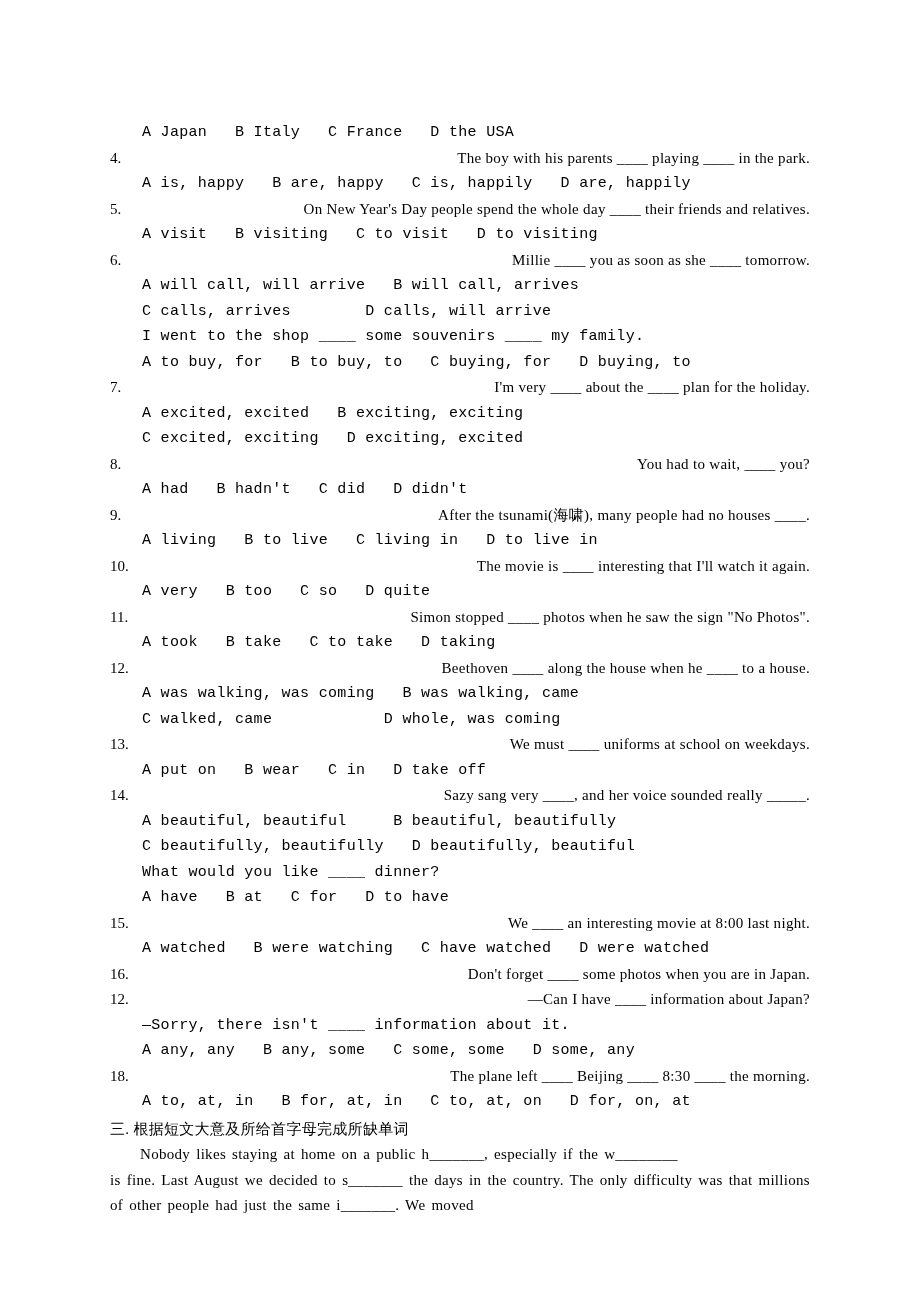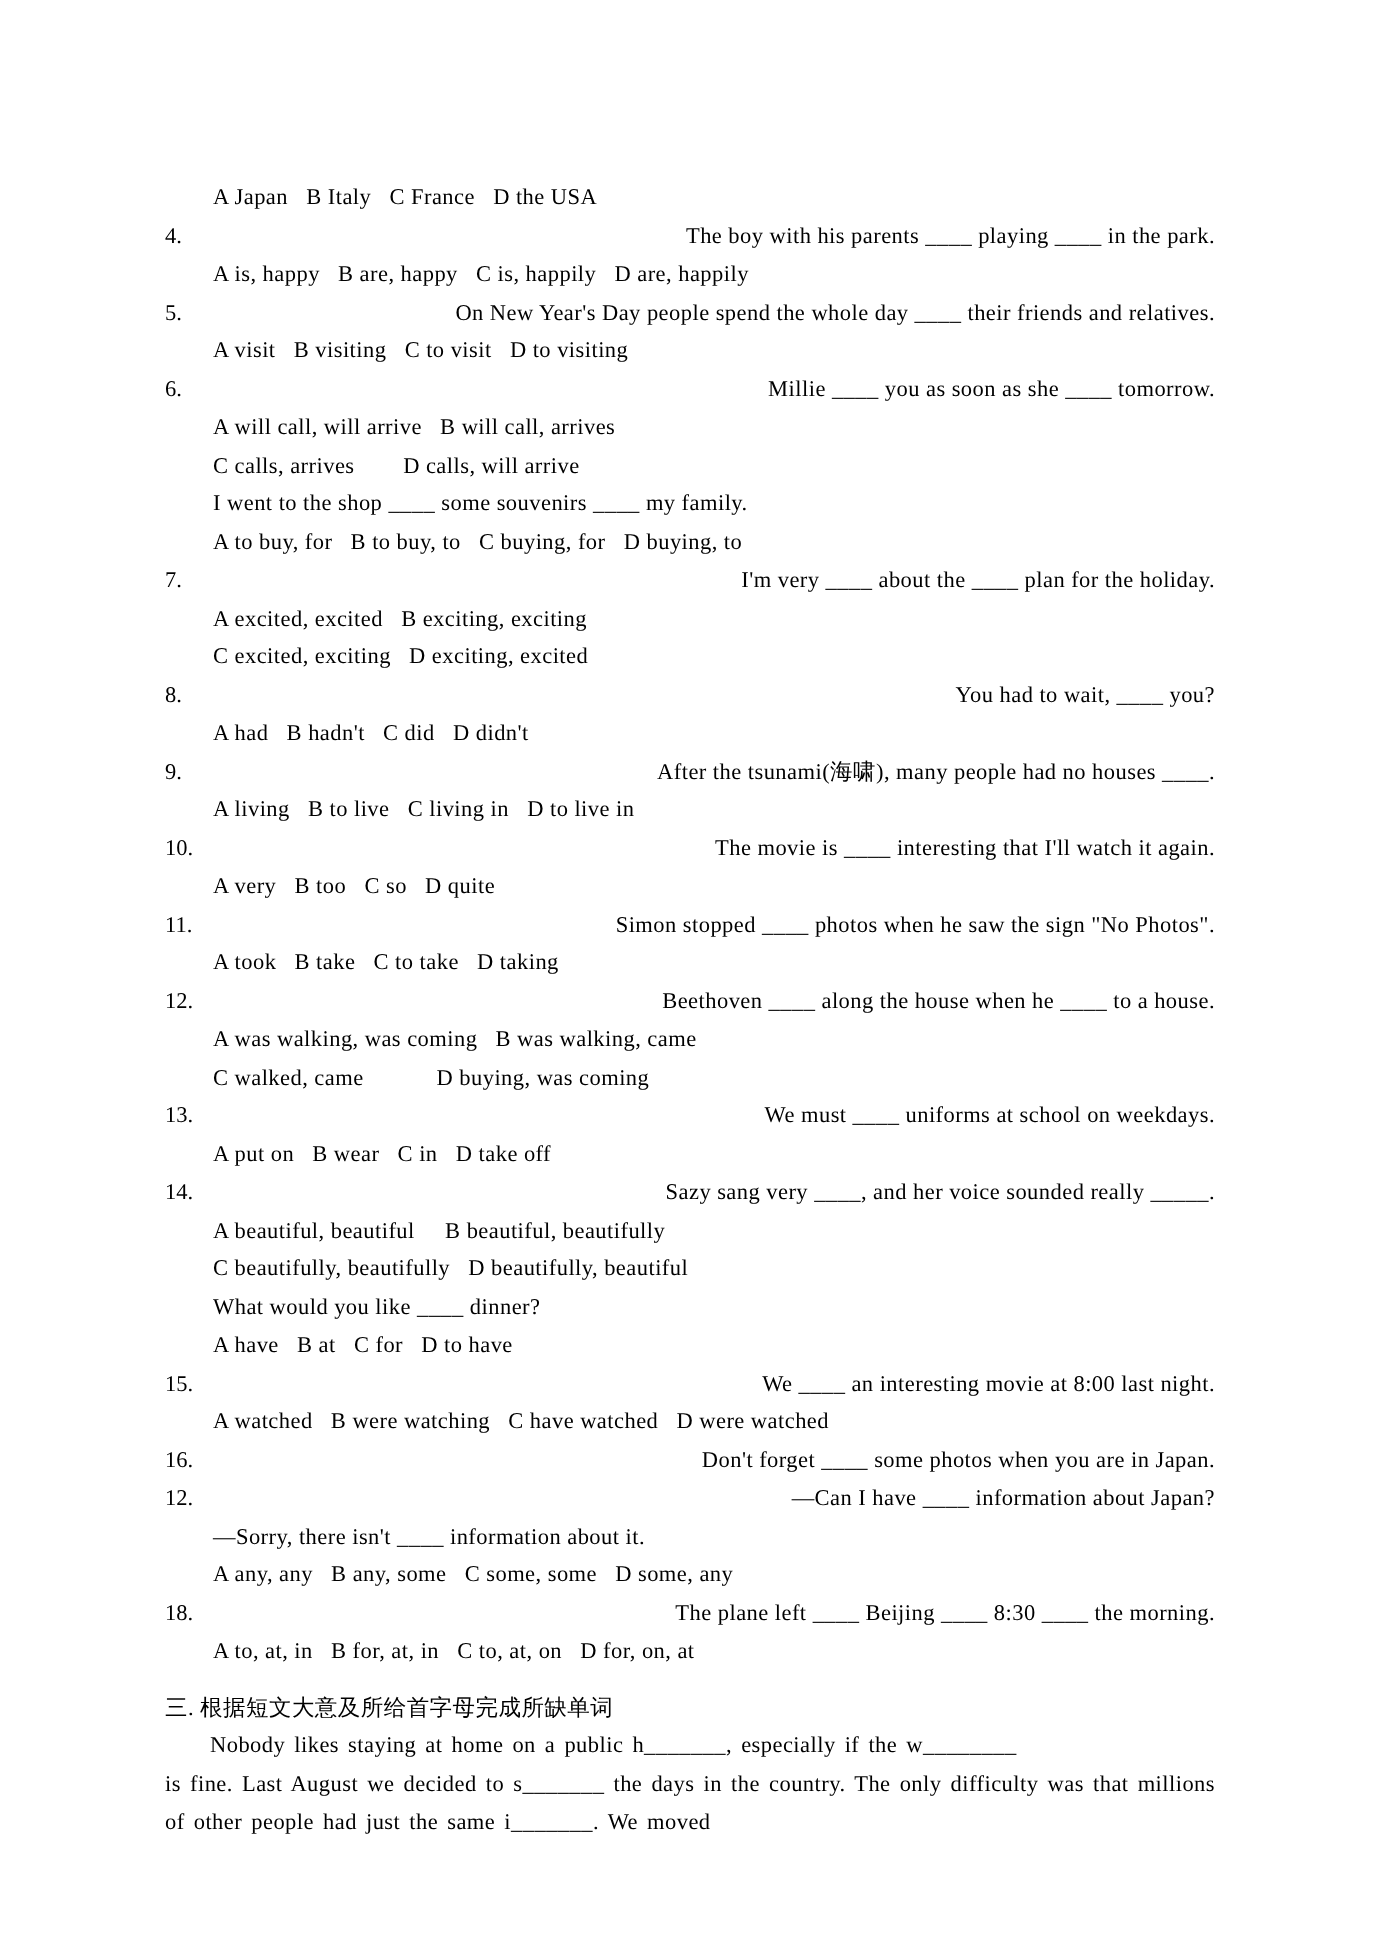--- a/index.html
+++ b/index.html
@@ -27,23 +27,24 @@
   .q-num {
     min-width: 32px;
     flex-shrink: 0;
   }
   .q-body {
     flex: 1;
     text-align: right;
   }
   .indent {
     padding-left: 32px;
+    font-family: Liberation Mono, monospace;
   }
   .section-heading {
-    margin-top: 12px;
+    margin-top: 2px;
   }
   .passage {
     text-align: justify;
     text-justify: inter-ideograph;
     word-spacing: 2px;
     font-family: Liberation Serif, serif;
   }
   .passage-first {
     text-indent: 2em;
   }
@@ -105,21 +106,21 @@
     <div class="q-num">11.</div>
     <div class="q-body line">Simon stopped ____ photos when he saw the sign "No Photos".</div>
   </div>
   <div class="line indent">A took   B take   C to take   D taking</div>
 
   <div class="q-row">
     <div class="q-num">12.</div>
     <div class="q-body line">Beethoven ____ along the house when he ____ to a house.</div>
   </div>
   <div class="line indent">A was walking, was coming   B was walking, came</div>
-  <div class="line indent">C walked, came            D buying, was coming</div>
+  <div class="line indent">C walked, came            D whole, was coming</div>
 
   <div class="q-row">
     <div class="q-num">13.</div>
     <div class="q-body line">We must ____ uniforms at school on weekdays.</div>
   </div>
   <div class="line indent">A put on   B wear   C in   D take off</div>
 
   <div class="q-row">
     <div class="q-num">14.</div>
     <div class="q-body line">Sazy sang very ____, and her voice sounded really _____.</div>

